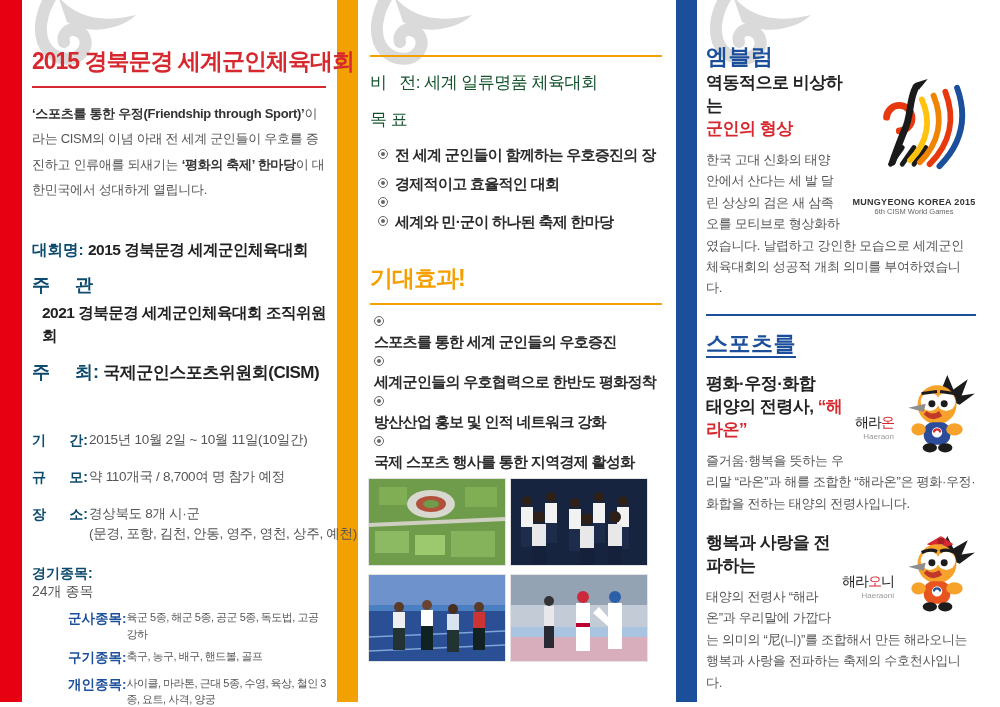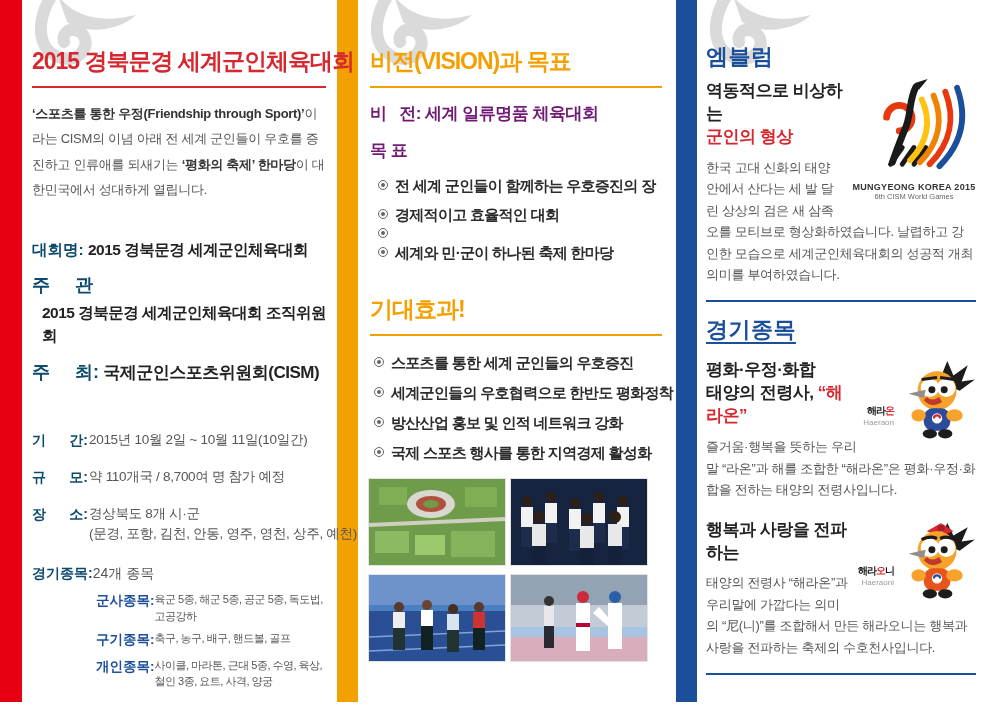--- a/index.html
+++ b/index.html
@@ -31,60 +31,60 @@
   .ov{margin-top:36px;font-size:15.5px;}
   .ov-row{margin:10px 0;line-height:1.5;}
   .lbl-red{color:#0c4a6e;font-weight:bold;white-space:pre;}
   .val-bold{color:#222;font-weight:bold;letter-spacing:-0.5px;}
   .ov-org{margin:2px 0 12px 10px;}
   .details{margin-top:44px;font-size:13.5px;}
   .d-row{display:flex;margin:15px 0;line-height:1.55;}
   .d-row .lbl-red{flex:none;min-width:57px;font-size:14px;}
   .d-row .val{color:#555;white-space:nowrap;letter-spacing:-0.3px;}
   .events{margin-top:20px;}
-  .ev-head{display:flex;font-size:14px;}
+  .ev-head{display:flex;font-size:14px;flex-direction:column;}
   .ev-head .lbl-red{flex:none;min-width:57px;}
-  .cats{margin:8px 0 0 64px;}
+  .cats{margin:8px 0 0 36px;}
   .cat{display:flex;margin:6px 0;line-height:1.5;}
   .lbl-blue{color:#1B4E9B;font-weight:bold;white-space:pre;flex:none;min-width:58px;font-size:13.5px;}
   .cat .val{color:#555;font-size:11px;letter-spacing:-0.5px;}
 
   
   .c2-title{color:#F5A000;font-size:23px;font-weight:bold;letter-spacing:-1px;white-space:nowrap;}
   .rule-orange{border:none;border-top:2px solid #F2A100;margin:9px 0 12px;}
-  .vrow{font-size:17px;color:#701a75;font-weight:bold;margin:14px 0 10px;white-space:nowrap;letter-spacing:-0.5px;}
+  .vrow{font-size:17px;color:#14532d;font-weight:normal;margin:14px 0 10px;white-space:nowrap;letter-spacing:-0.5px;}
   .vrow .lbl{white-space:pre;}
   .goal,.fx{display:flex;align-items:baseline;font-size:15px;font-weight:bold;color:#2b2b2b;
             letter-spacing:-0.7px;white-space:nowrap;line-height:1.9;margin-left:8px;}
   .blt{flex:none;width:8px;height:8px;border:1.5px solid #666;border-radius:50%;
        position:relative;margin-right:7px;top:-1px;display:inline-block;}
   .blt::after{content:"";position:absolute;inset:2px;background:#666;border-radius:50%;}
   .effects{margin-top:26px;}
   .fx-list{margin-top:4px;}
-  .fx{line-height:2.0;margin-left:4px;}
+  .fx{line-height:2.0;margin-left:4px;flex-direction:column;}
 
   
   .photos{position:absolute;left:368px;top:478px;display:grid;
           grid-template-columns:136px 136px;grid-gap:8px 6px;}
   .photos svg{display:block;border:1px solid #e3e3e3;}
 
   
   .c3-h{color:#1B4E9B;font-size:22px;font-weight:bold;letter-spacing:0.5px;}
   .c3-h.uline{text-decoration:underline;text-underline-offset:5px;text-decoration-thickness:2px;}
   .fig-emblem{float:right;width:124px;margin:6px 0 4px 8px;text-align:center;}
-  .cap1{font-size:9px;font-weight:bold;color:#333;letter-spacing:0.3px;margin-top:6px;white-space:nowrap;}
+  .cap1{font-size:9px;font-weight:bold;color:#333;letter-spacing:0.3px;margin-top:21px;white-space:nowrap;}
   .cap2{font-size:7.5px;color:#666;white-space:nowrap;text-align:center;}
   .h17{font-size:17px;font-weight:bold;color:#222;letter-spacing:-0.5px;line-height:1.35;}
   .h17.red{color:#D7282F;}
   .h17 .name{color:#D7282F;}
   .c3-body{font-size:13px;line-height:1.65;color:#555;letter-spacing:-0.3px;margin-top:8px;}
   .divider{clear:both;border:none;border-top:2px solid #1B4E9B;margin:15px 0 13px;}
   .fig-mascot{float:right;margin:0 0 2px 6px;display:flex;align-items:flex-end;}
   .m-lbl{text-align:right;margin:0 2px 14px 0;}
-  .m-lbl .ko{font-size:10px;font-weight:bold;color:#111;letter-spacing:-1px;white-space:nowrap;}
+  .m-lbl .ko{font-size:14px;font-weight:normal;color:#111;letter-spacing:-1px;white-space:nowrap;}
   .m-lbl .ko .acc{color:#D7282F;}
   .m-lbl .en{font-size:8px;color:#999;}
   .mas-sec{margin-top:14px;}
 </style>
 </head>
 <body>
 
 <div class="page">
 
   <div class="bar red"></div>
@@ -109,21 +109,21 @@
     <hr class="rule-red">
     <div class="intro"><b>‘스포츠를 통한 우정(Friendship through Sport)’</b><span>이라는 CISM의 이념 아래 전 세계 군인들이 우호를 증진하고 인류애를 되새기는 </span><b>‘평화의 축제’ 한마당</b><span>이 대한민국에서 성대하게 열립니다.</span></div>
 
     <div class="ov">
       <div class="ov-row">
         <span class="lbl-red">대회명:</span>
         <span class="val-bold">2015 경북문경 세계군인체육대회</span>
       </div>
       <div class="ov-row">
         <span class="lbl-red" style="font-size:18px">주     관</span>
-        <div class="val-bold ov-org">2015 경북문경 세계군인체육대회 조직위원회</div>
+        <div class="val-bold ov-org">2021 경북문경 세계군인체육대회 조직위원회</div>
       </div>
       <div class="ov-row">
         <span class="lbl-red" style="font-size:18px">주     최:</span>
         <span class="val-bold" style="font-size:17px">국제군인스포츠위원회(CISM)</span>
       </div>
     </div>
 
     <div class="details">
       <div class="d-row">
         <span class="lbl-red">기      간:</span>
@@ -159,21 +159,20 @@
         <div class="cat">
           <span class="lbl-blue">개인종목:</span>
           <span class="val">사이클, 마라톤, 근대 5종, 수영, 육상, 철인 3종, 요트, 사격, 양궁</span>
         </div>
 
       </div>
     </div>
   </div>
 
   <div class="col col2">
-    <div class="c2-title">비전(VISION)과 목표</div>
     <hr class="rule-orange">
     <div class="vrow">
       <span class="lbl">비   전:</span>
       <span>세계 일류명품 체육대회</span>
     </div>
     <div class="vrow">목   표</div>
     <div>
       <div class="goal">
           <span class="blt"></span>
           <span>전 세계 군인들이 함께하는 우호증진의 장</span>
@@ -337,27 +336,27 @@
         <path d="M38,88 L50,71 M50,88 L62,71 M62,88 L74,71" stroke="#1a1a1a" stroke-width="5" stroke-linecap="round"></path>
         <path d="M58,84 C76,66 80,44 70,22" stroke="#FFC20E" stroke-width="6" fill="none" stroke-linecap="round"></path>
         <path d="M68,86 C88,66 92,42 82,18" stroke="#F08300" stroke-width="6" fill="none" stroke-linecap="round"></path>
         <path d="M78,88 C100,66 104,40 94,14" stroke="#E8380D" stroke-width="6" fill="none" stroke-linecap="round"></path>
         <path d="M88,90 C112,66 116,38 106,10" stroke="#1B4E9B" stroke-width="6" fill="none" stroke-linecap="round"></path>
       </svg>
       <div class="cap1">MUNGYEONG KOREA 2015</div>
       <div class="cap2">6th CISM World Games</div>
     </div>
 
-    <div class="h17" style="margin-top:8px">역동적으로 비상하는</div>
+    <div class="h17" style="">역동적으로 비상하는</div>
     <div class="h17 red">군인의 형상</div>
     <div class="c3-body">한국 고대 신화의 태양 안에서 산다는 세 발 달린 상상의 검은 새 삼족오를 모티브로 형상화하였습니다. 날렵하고 강인한 모습으로 세계군인체육대회의 성공적 개최 의미를 부여하였습니다.</div>
 
     <hr class="divider">
 
-    <div class="c3-h uline">경기종목</div>
+    <div class="c3-h uline">스포츠를</div>
 
     <div class="mas-sec">
       <div class="fig-mascot">
         <div class="m-lbl">
           <div class="ko"><span>해라</span><span class="acc">온</span></div>
           <div class="en">Haeraon</div>
         </div>
         <svg width="80" height="82" viewBox="0 0 78 80">
           <path d="M42,22 L50,2 L56,16 L70,6 L64,22 L77,20 L62,31 Z" fill="#1c1c1c"></path>
           <circle cx="40" cy="31" r="19" fill="#F6A22B"></circle>

